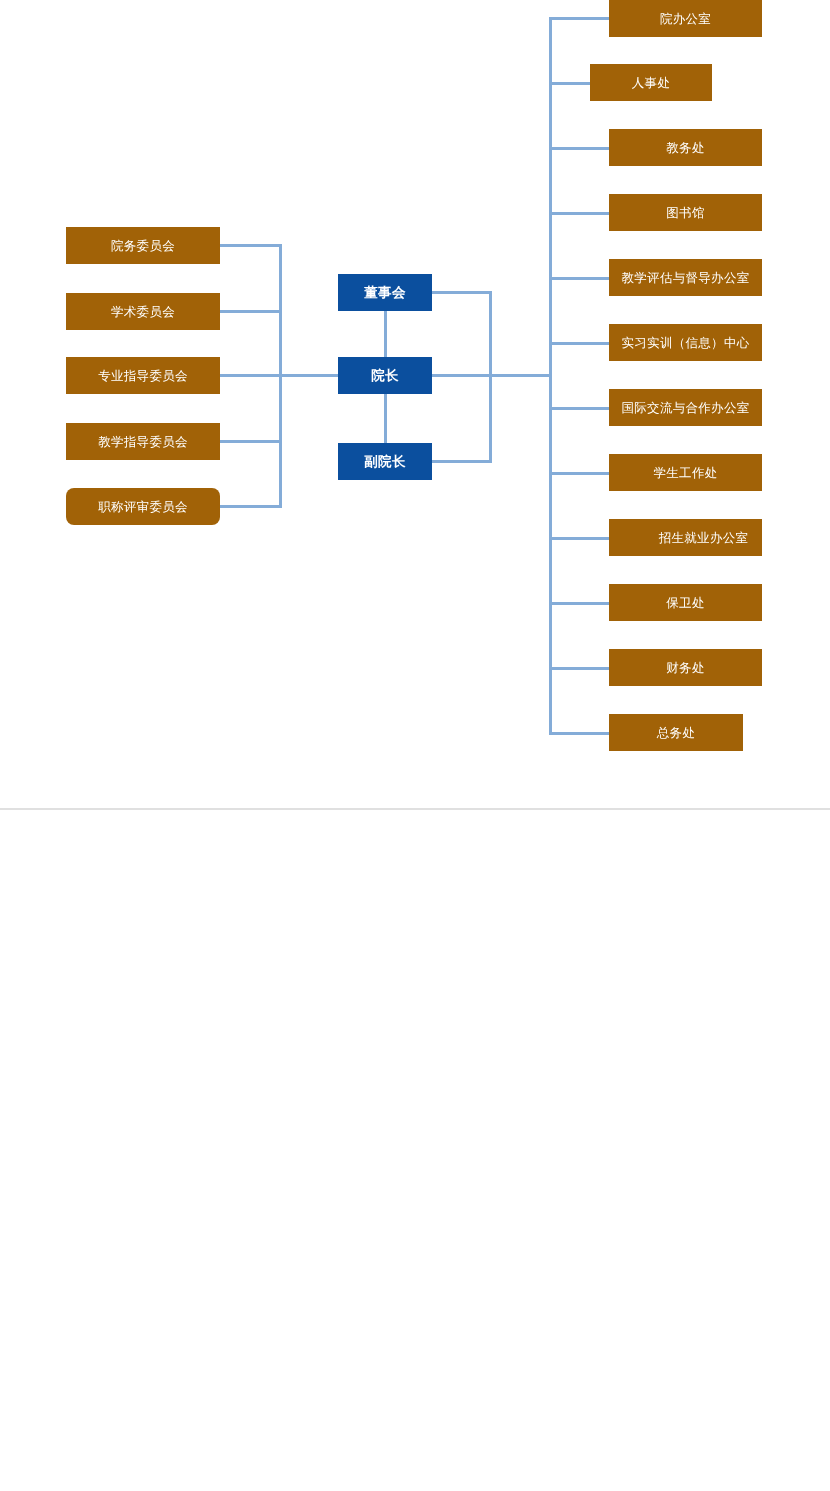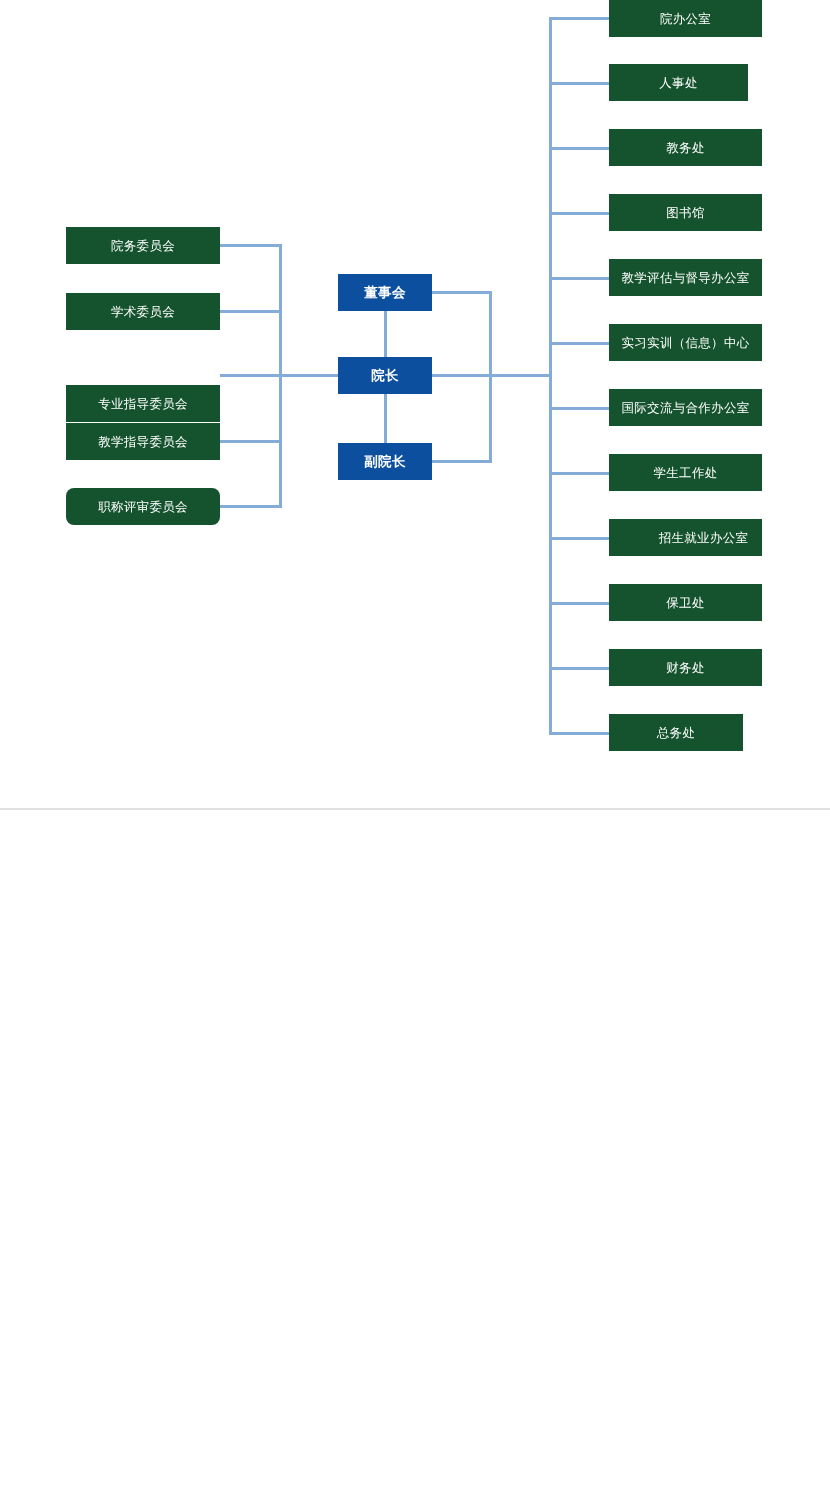--- a/index.html
+++ b/index.html
@@ -24,21 +24,21 @@
     justify-content: center;
     box-sizing: border-box;
     color: #ffffff;
     font-size: 12.5px;
     line-height: 1.1;
     letter-spacing: 0.3px;
     white-space: nowrap;
     z-index: 3;
   }
   .node.primary {
-    background: #14532d;
+    background: #a16207;
   }
   .node.root {
     background: #0b4f9e;
     font-size: 13.5px;
     font-weight: 600;
   }
   .conn {
     position: absolute;
     background: #84acd8;
     z-index: 1;
@@ -63,21 +63,21 @@
 <div id="canvas">
 
   <div class="section" style="top:0;height:808px;">
 
     <div class="node primary" style="left:66px;top:227px;width:154px;height:37px;">
       <span>院务委员会</span>
     </div>
     <div class="node primary" style="left:66px;top:293px;width:154px;height:37px;">
       <span>学术委员会</span>
     </div>
-    <div class="node primary" style="left:66px;top:357px;width:154px;height:37px;margin-top:28px;">
+    <div class="node primary" style="left:66px;top:357px;width:154px;height:37px;">
       <span>专业指导委员会</span>
     </div>
     <div class="node primary" style="left:66px;top:423px;width:154px;height:37px;">
       <span>教学指导委员会</span>
     </div>
     <div class="node primary" style="left:66px;top:488px;width:154px;height:37px;border-radius:8px;">
       <span>职称评审委员会</span>
     </div>
 
     <div class="conn" style="left:220px;top:244px;width:62px;height:3px;"></div>
@@ -109,21 +109,21 @@
     <div class="conn" style="left:432px;top:374px;width:120px;height:3px;"></div>
 
     <div class="conn" style="left:549px;top:17px;width:3px;height:716px;"></div>
 
     <div class="conn" style="left:549px;top:17px;width:62px;height:3px;"></div>
     <div class="node primary" style="left:609px;top:0px;width:153px;height:37px;">
       <span>院办公室</span>
     </div>
 
     <div class="conn" style="left:549px;top:82px;width:62px;height:3px;"></div>
-    <div class="node primary" style="left:609px;top:64px;width:139px;height:37px;">
+    <div class="node primary" style="left:590px;top:64px;width:122px;height:37px;">
       <span>人事处</span>
     </div>
 
     <div class="conn" style="left:549px;top:147px;width:62px;height:3px;"></div>
     <div class="node primary" style="left:609px;top:129px;width:153px;height:37px;">
       <span>教务处</span>
     </div>
 
     <div class="conn" style="left:549px;top:212px;width:62px;height:3px;"></div>
     <div class="node primary" style="left:609px;top:194px;width:153px;height:37px;">

